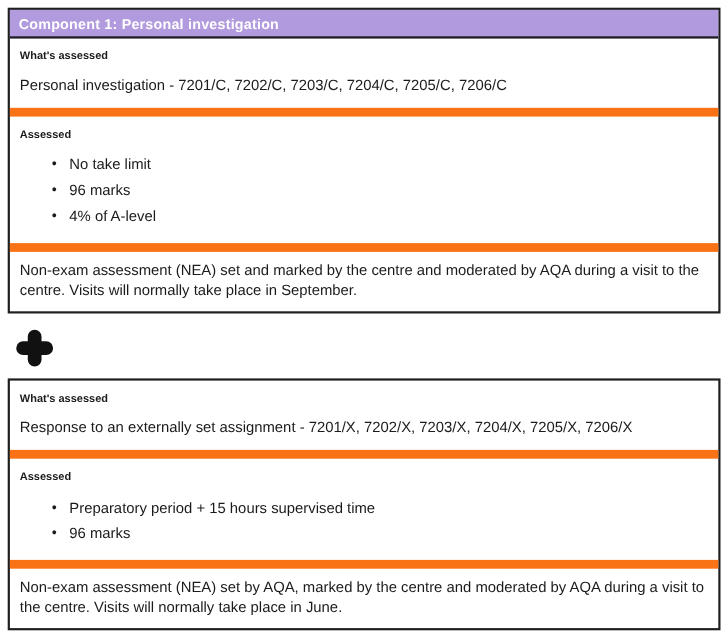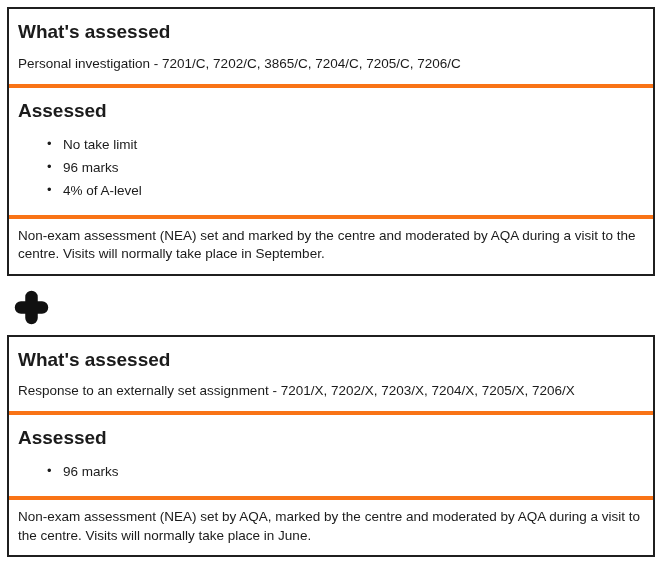--- a/index.html
+++ b/index.html
@@ -30,25 +30,25 @@
     letter-spacing: 0.2px;
     padding: 5px 8px 4px;
     border-bottom: 2px solid #1f1f1f;
   }
   .section {
     padding: 8px 9px 10px;
     font-size: 13.5px;
     line-height: 1.35;
   }
   .section + .section {
-    border-top: 4px solid #f97316;
+    border-top: 8px solid #f97316;
   }
   .section-heading {
     font-weight: bold;
-    font-size: 19px;
+    font-size: 10px;
     padding-top: 2px;
   }
   .section-text {
     margin: 10px 0 1px;
   }
   .bullets {
     list-style: none;
     margin: 12px 0 2px;
     padding: 0;
   }
@@ -72,24 +72,25 @@
   .plus-row svg {
     display: block;
   }
 </style>
 </head>
 <body>
 
 <div class="page">
 
   <div class="card">
+    <div class="card-header">Component 1: Personal investigation</div>
 
     <div class="section">
       <div class="section-heading">What's assessed</div>
-      <div class="section-text">Personal investigation - 7201/C, 7202/C, 3865/C, 7204/C, 7205/C, 7206/C</div>
+      <div class="section-text">Personal investigation - 7201/C, 7202/C, 7203/C, 7204/C, 7205/C, 7206/C</div>
     </div>
 
     <div class="section">
       <div class="section-heading">Assessed</div>
       <ul class="bullets">
         <li>No take limit</li>
         <li>96 marks</li>
         <li>4% of A-level</li>
       </ul>
     </div>
@@ -110,20 +111,21 @@
   <div class="card">
 
     <div class="section">
       <div class="section-heading">What's assessed</div>
       <div class="section-text">Response to an externally set assignment - 7201/X, 7202/X, 7203/X, 7204/X, 7205/X, 7206/X</div>
     </div>
 
     <div class="section">
       <div class="section-heading">Assessed</div>
       <ul class="bullets">
+        <li>Preparatory period + 15 hours supervised time</li>
         <li>96 marks</li>
       </ul>
     </div>
 
     <div class="section">
       <div>Non-exam assessment (NEA) set by AQA, marked by the centre and moderated by AQA during a visit to the centre. Visits will normally take place in June.</div>
     </div>
   </div>
 
 </div>

